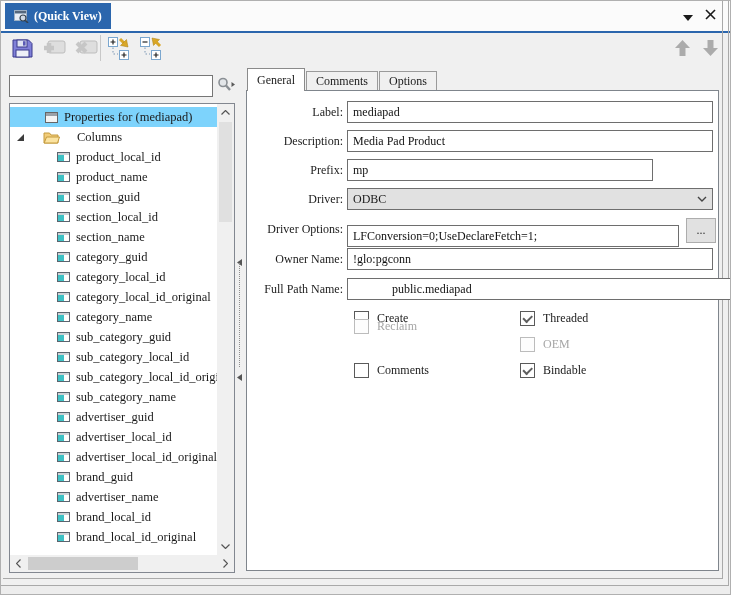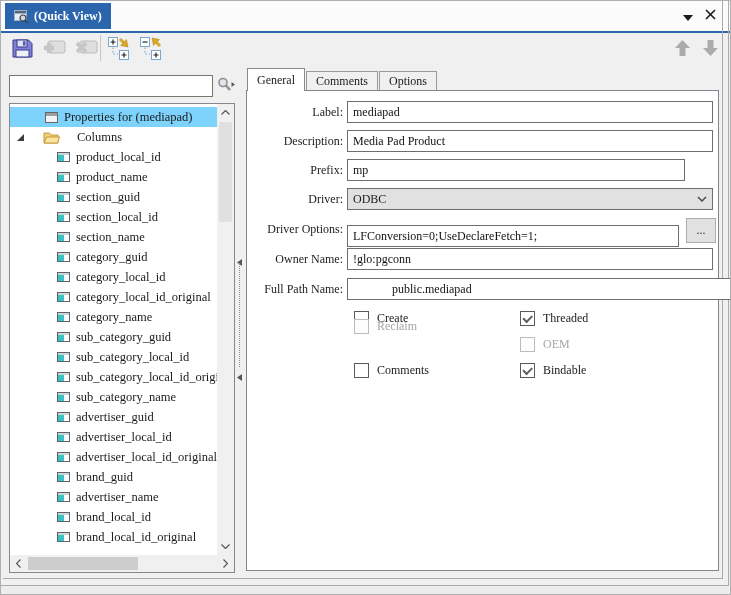--- a/index.html
+++ b/index.html
@@ -318,21 +318,21 @@
   </div>
 
   <div class="panel">
     <div class="flabel" style="top:14px">Label:</div>
     <input class="finput" style="left: 100px; top: 10px; width: 366px;" value="mediapad">
 
     <div class="flabel" style="top:43px">Description:</div>
     <input class="finput" style="left: 100px; top: 39px; width: 366px;" value="Media Pad Product">
 
     <div class="flabel" style="top:72px">Prefix:</div>
-    <input class="finput" style="left: 100px; top: 68px; width: 338px;" value="mp">
+    <input class="finput" style="left: 100px; top: 68px; width: 306px;" value="mp">
 
     <div class="flabel" style="top:101px">Driver:</div>
     <div class="combo">
       <span>ODBC</span>
       <span class="chev" style="display:flex">
         <svg width="10" height="6" viewBox="0 0 10 6">
             <polyline points="1,1 5,5 9,1" fill="none" stroke="#444" stroke-width="1.4"></polyline>
           </svg>
       </span>
     </div>

